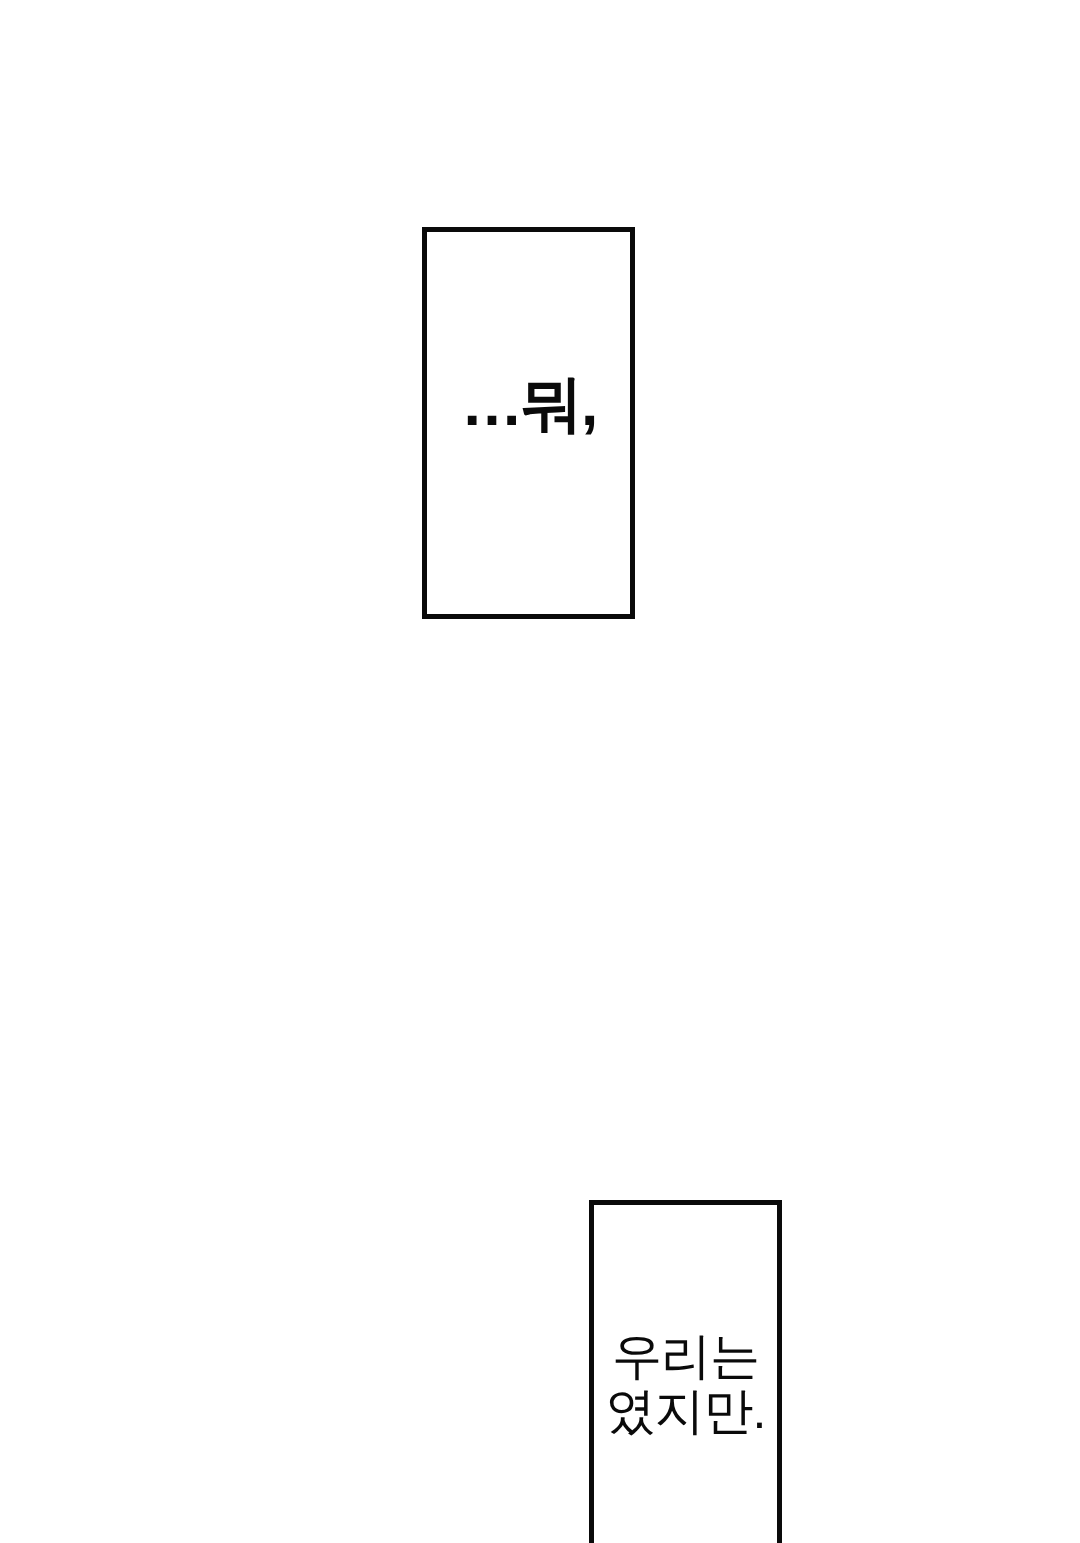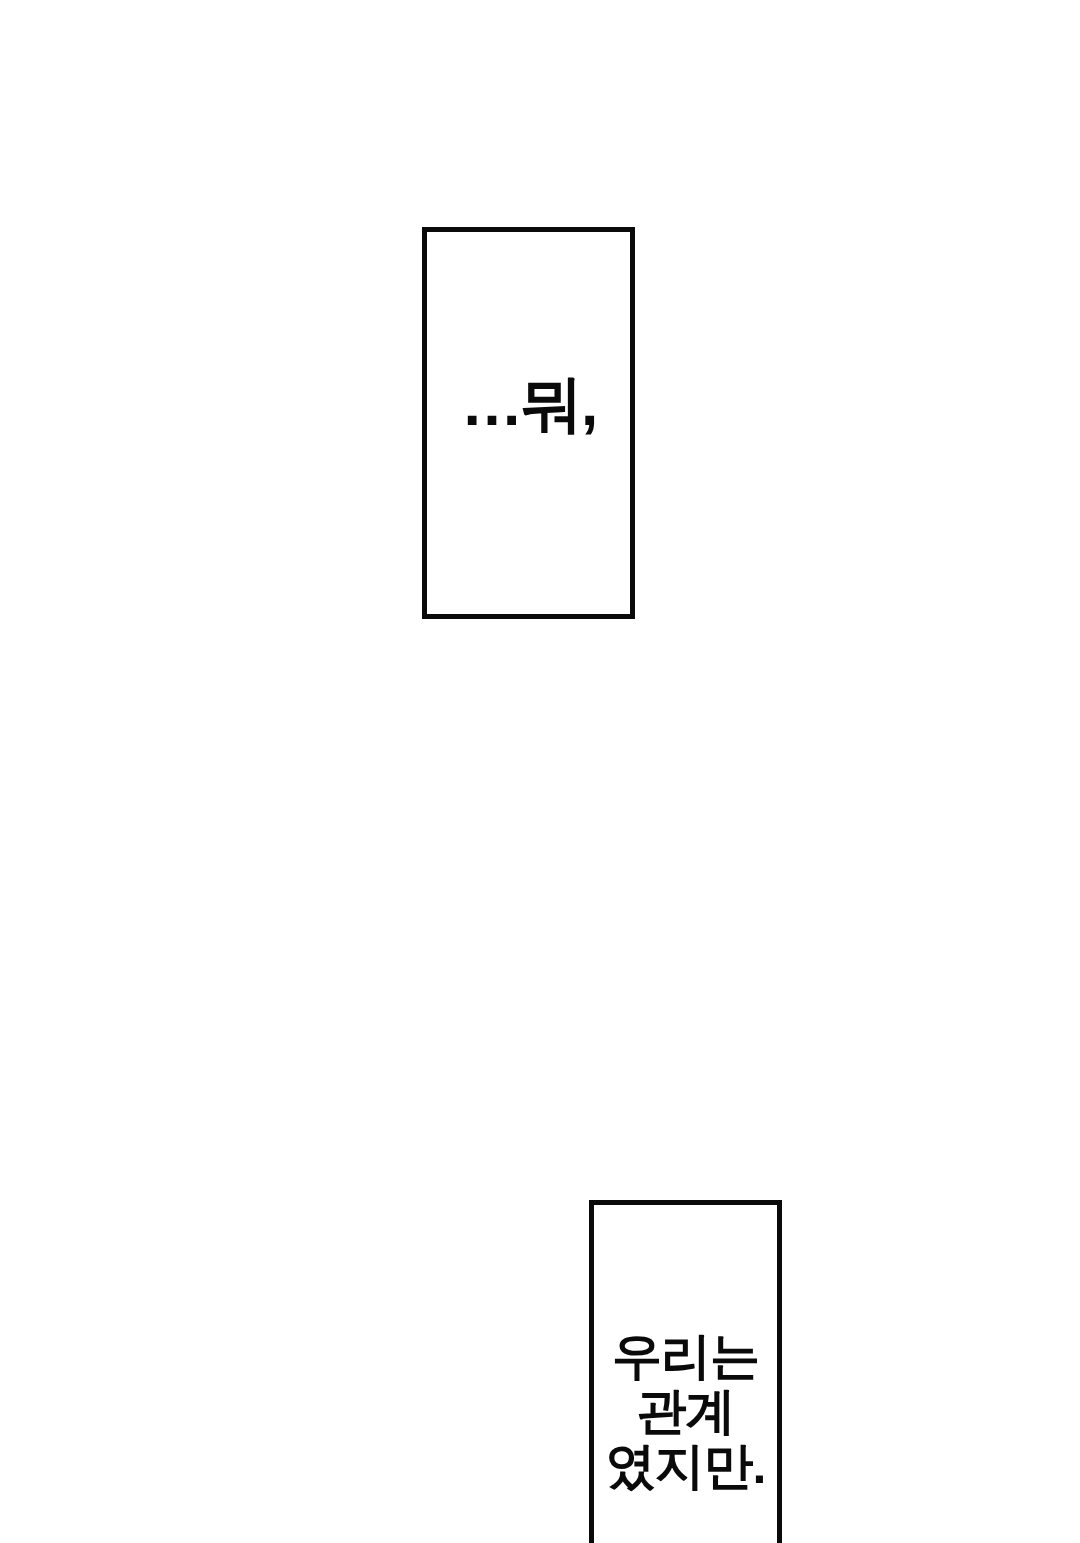--- a/index.html
+++ b/index.html
@@ -59,36 +59,35 @@
   }
 
   .dialogue-bottom {
     text-align: center;
     color: #0a0a0a;
   }
 
   .dialogue-bottom .line {
     display: block;
     font-size: 50px;
-    font-weight: 700;
+    font-weight: 400;
     line-height: 55px;
     letter-spacing: -1px;
     white-space: nowrap;
   }
 </style>
 </head>
 <body>
 
 <div class="page">
 
   <div class="caption-box box-top">
     <span class="dialogue-top">…뭐,</span>
   </div>
 
   <div class="caption-box box-bottom">
     <div class="dialogue-bottom">
       <span class="line">우리는</span>
-      <span class="line">관계</span>
       <span class="line">였지만.</span>
     </div>
   </div>
 
 </div>
 
 </body></html>

